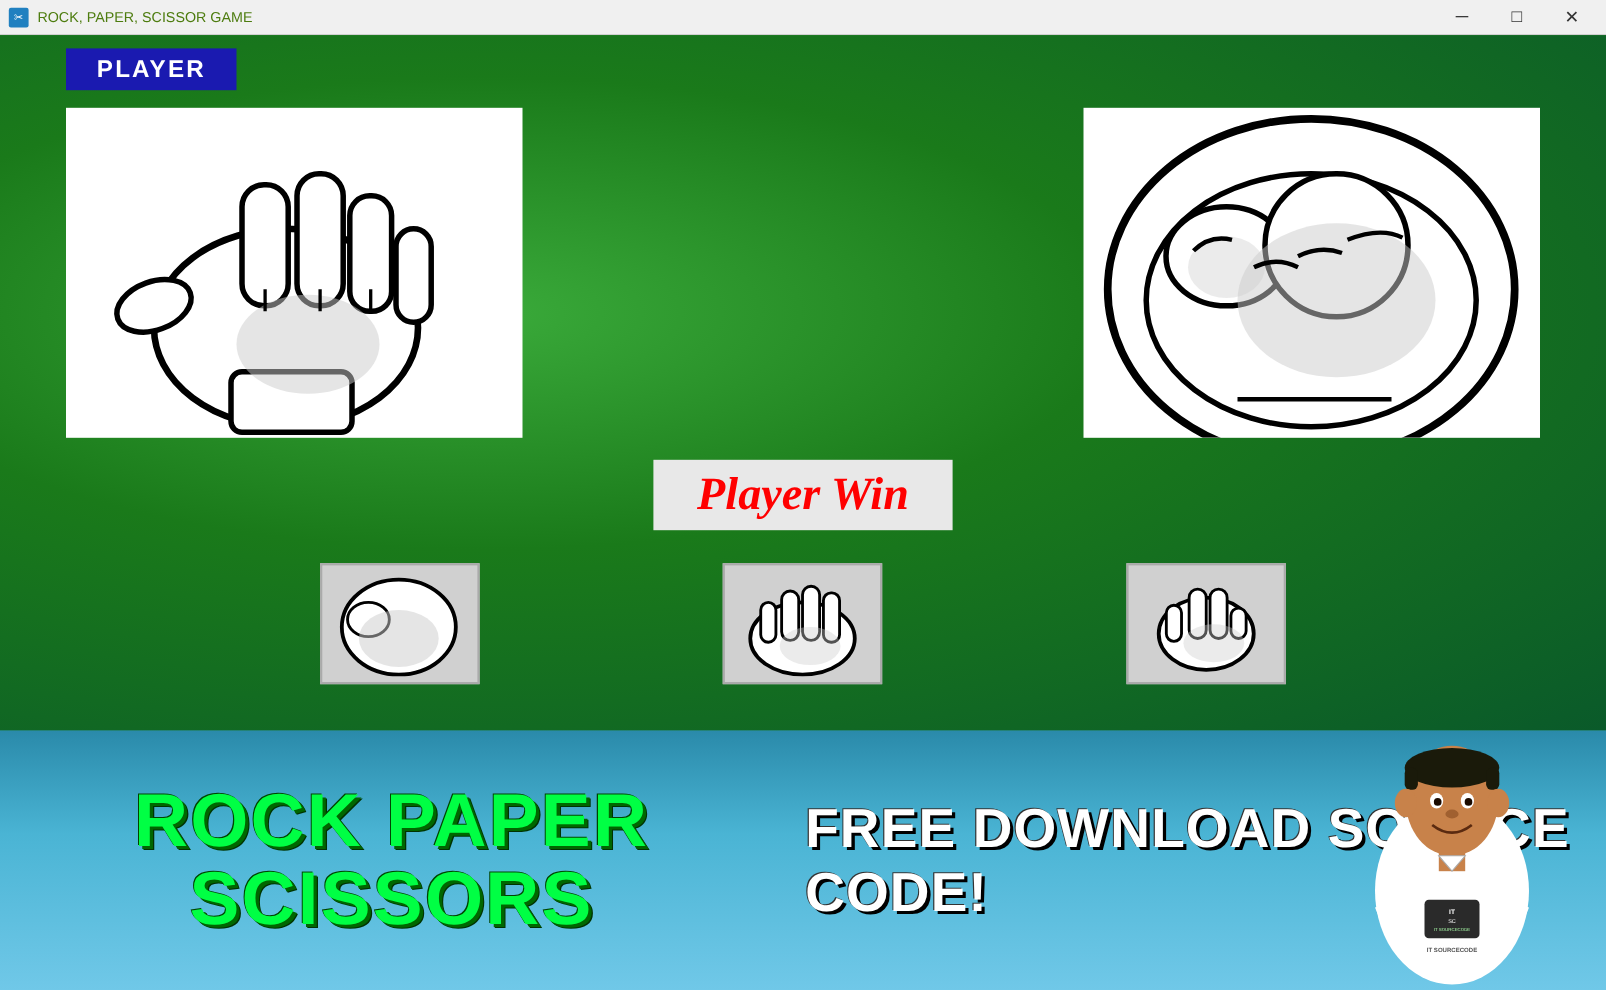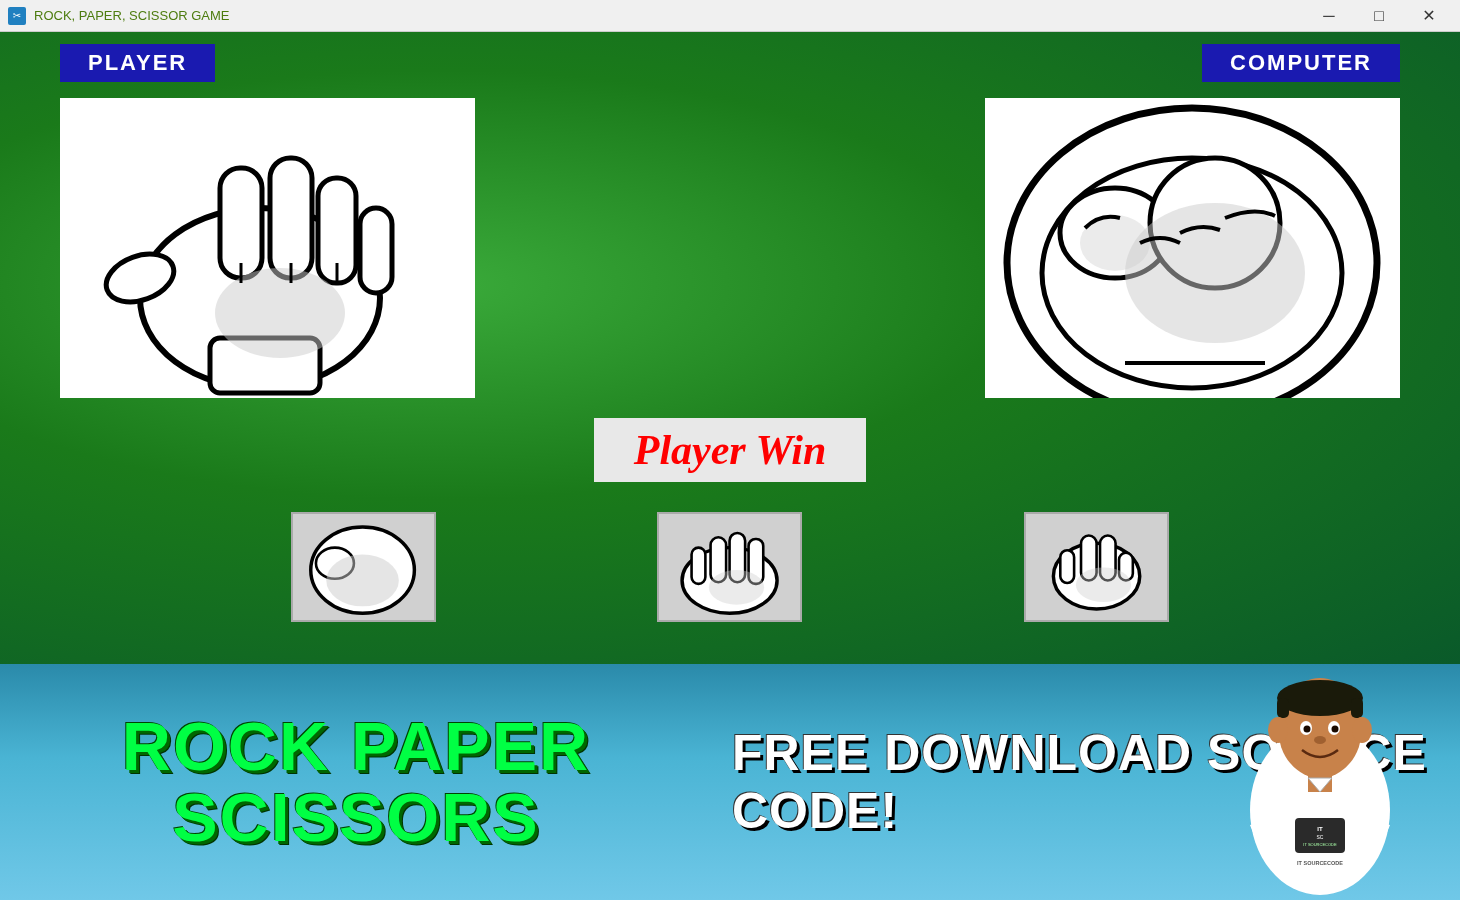--- a/index.html
+++ b/index.html
@@ -203,21 +203,20 @@
     <div class="titlebar-btn close">✕</div>
   </div>
 </div>
 
 <div class="game-area">
   <div class="game-bg"></div>
   <div class="game-content">
 
     <div class="labels-row">
       <div class="player-label">PLAYER</div>
-      <div class="computer-label">COMPUTER</div>
     </div>
 
     <div class="hands-row">
 
       <div class="hand-box">
         <svg class="hand-svg" viewBox="0 0 415 300" xmlns="http://www.w3.org/2000/svg">
 
           <ellipse cx="200" cy="200" rx="120" ry="90" fill="white" stroke="black" stroke-width="6"></ellipse>
 
           <ellipse cx="80" cy="180" rx="35" ry="22" fill="white" stroke="black" stroke-width="5" transform="rotate(-20,80,180)"></ellipse>

